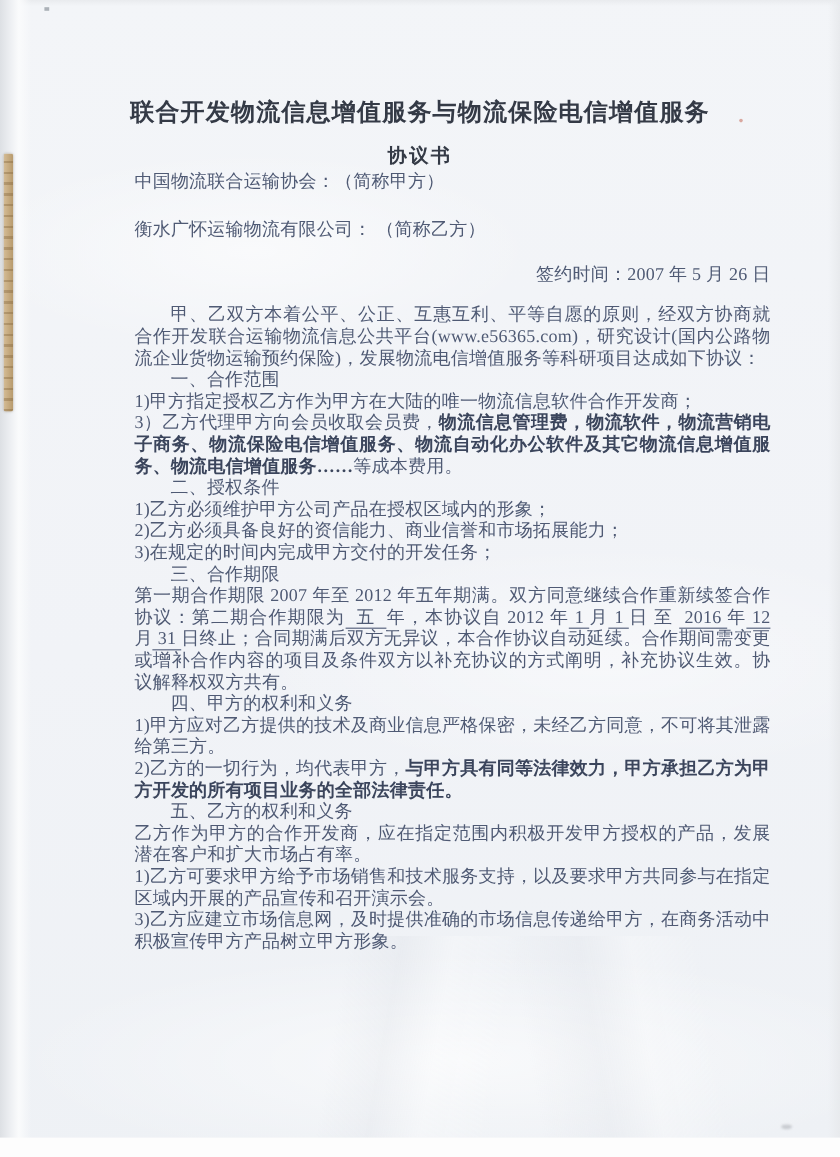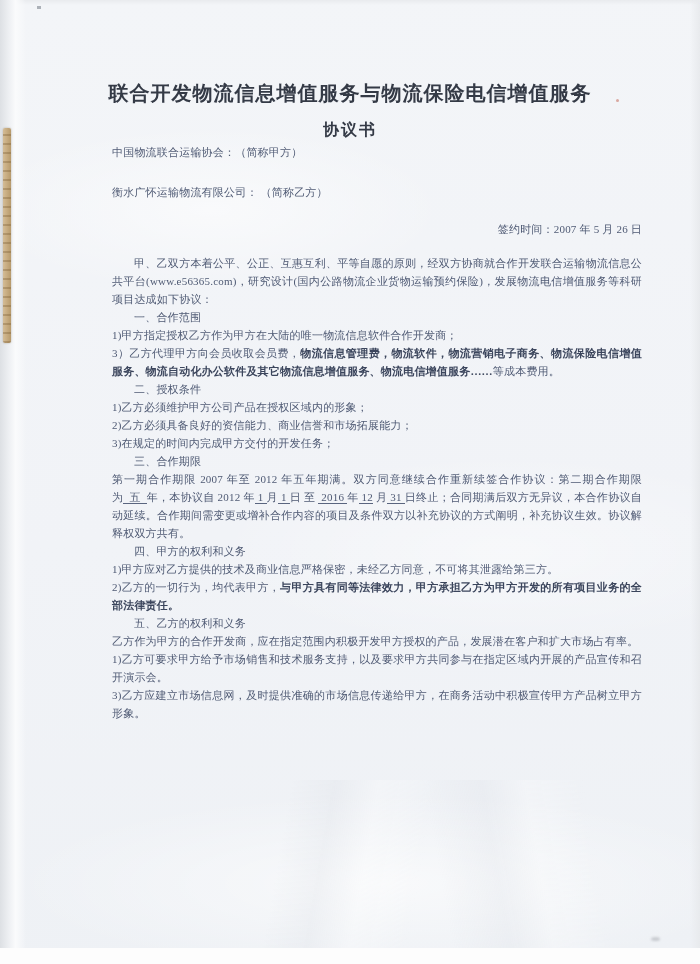--- a/index.html
+++ b/index.html
@@ -45,21 +45,21 @@
   .speck-grey{position:absolute;left:37px;top:6px;width:4px;height:3px;background:#9aa0a8;opacity:.8;}
   .speck-pink{position:absolute;left:616px;top:99px;width:3px;height:3px;border-radius:50%;background:#d9a8a0;}
   .smudge{position:absolute;left:651px;top:937px;width:9px;height:4px;border-radius:50%;background:#c9ccd1;filter:blur(1px);}
 
   .title-block{position:absolute;left:0;right:0;top:80px;text-align:center;color:var(--ink-title);}
   .title-line1{font-size:20px;font-weight:700;letter-spacing:1px;margin:0;}
   .title-line2{font-size:16px;font-weight:700;letter-spacing:2px;margin:13px 0 0 0;}
 
   .doc{
     position:absolute;left:112px;width:530px;top:143px;
-    font-size:11px;line-height:18px;color:var(--ink-body);
+    font-size:15px;line-height:18px;color:var(--ink-body);
     text-align:justify;letter-spacing:.2px;
   }
   .field{text-align:left;}
   .party-a{margin-bottom:22px;}
   .party-b{margin-bottom:19px;}
   .sign-place{margin-bottom:3px;}
   .sign-date{margin-bottom:16px;text-align:right;}
   .para{margin:0;text-align:justify;}
   .para.indent{text-indent:2em;}
   .b{font-weight:700;color:var(--ink-bold);}

